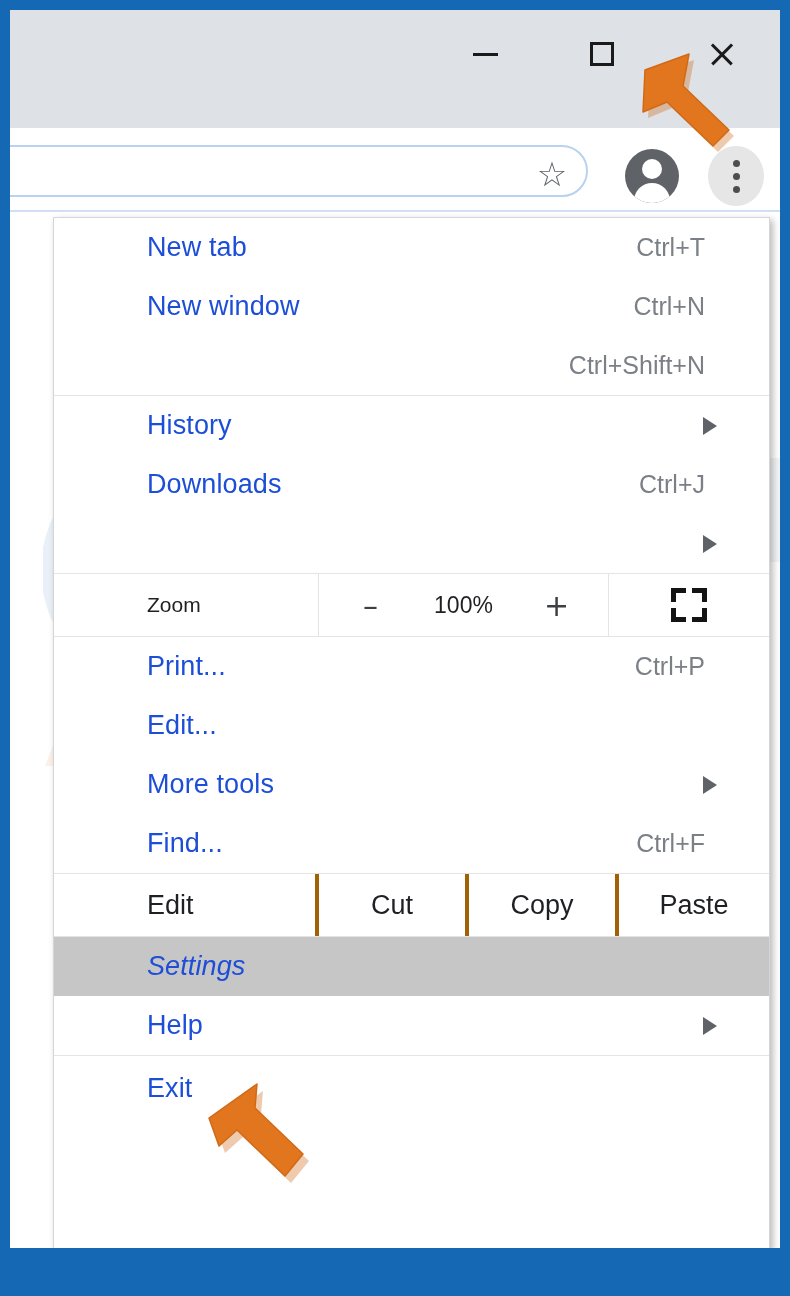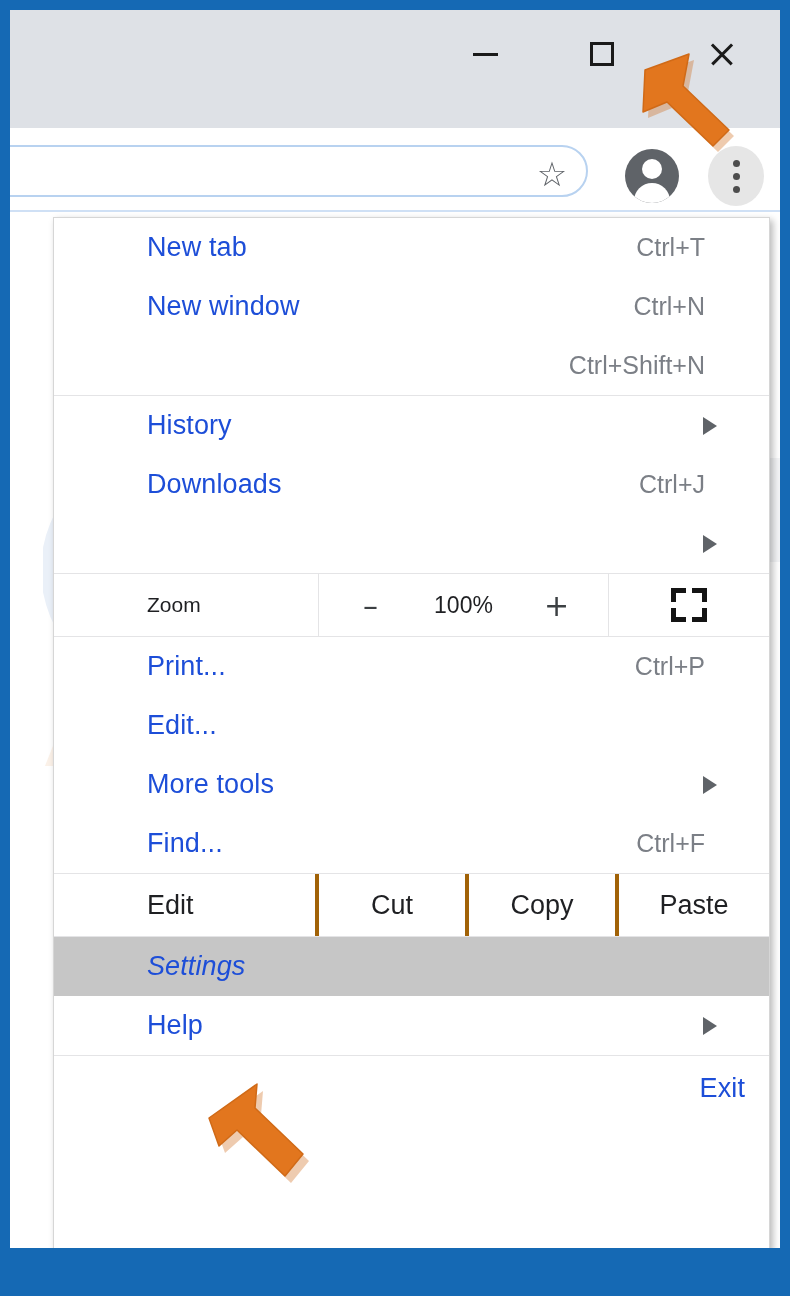--- a/index.html
+++ b/index.html
@@ -445,21 +445,21 @@
           <span class="label">Settings</span>
         </div>
         <div class="menu-item">
           <span class="label">Help</span>
           <span class="submenu-arrow"></span>
         </div>
       </div>
       <div class="menu-sep"></div>
 
       <div class="menu-group">
-        <div class="menu-item" style="height:64px;justify-content:flex-end;">
+        <div class="menu-item" style="height:64px;">
           <span class="label">Exit</span>
         </div>
       </div>
     </div>
 
   </div>
 
   <svg id="arrow-to-menu" viewBox="0 0 130 105">
     <g transform="translate(3,4)">
       <path d="M2 18 L46 2 L40 34 L86 78 L70 94 L24 50 L0 60 Z" fill="#cf6a1a" opacity="0.35" transform="translate(5,6)"></path>

